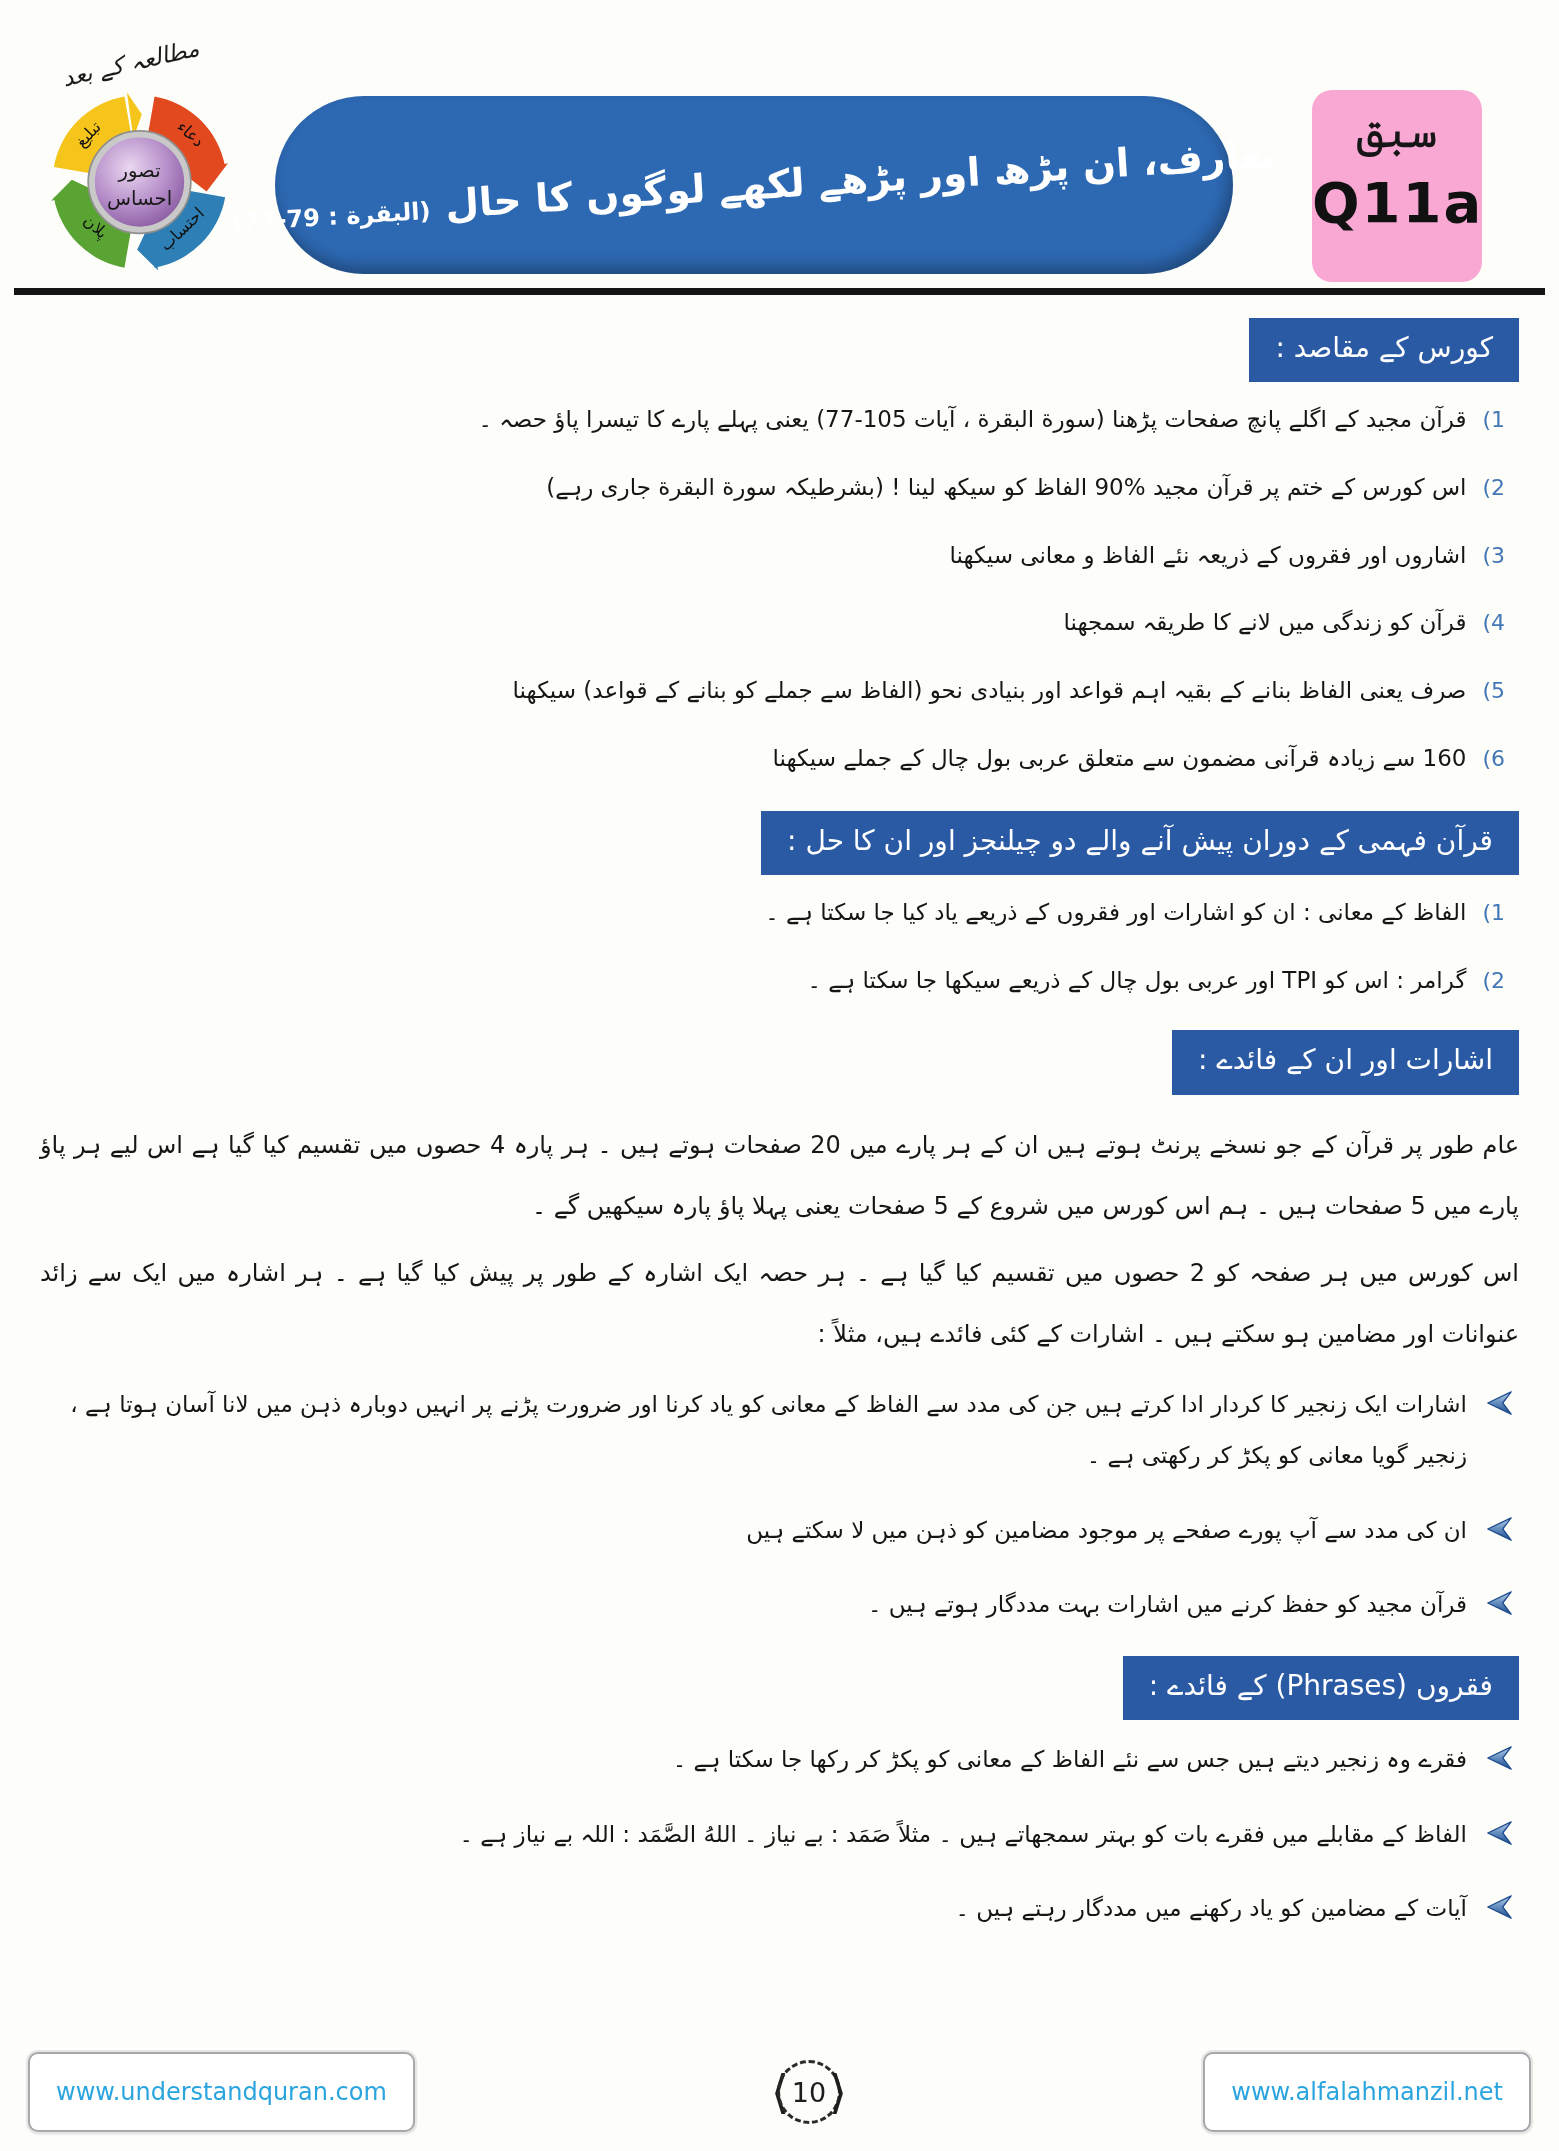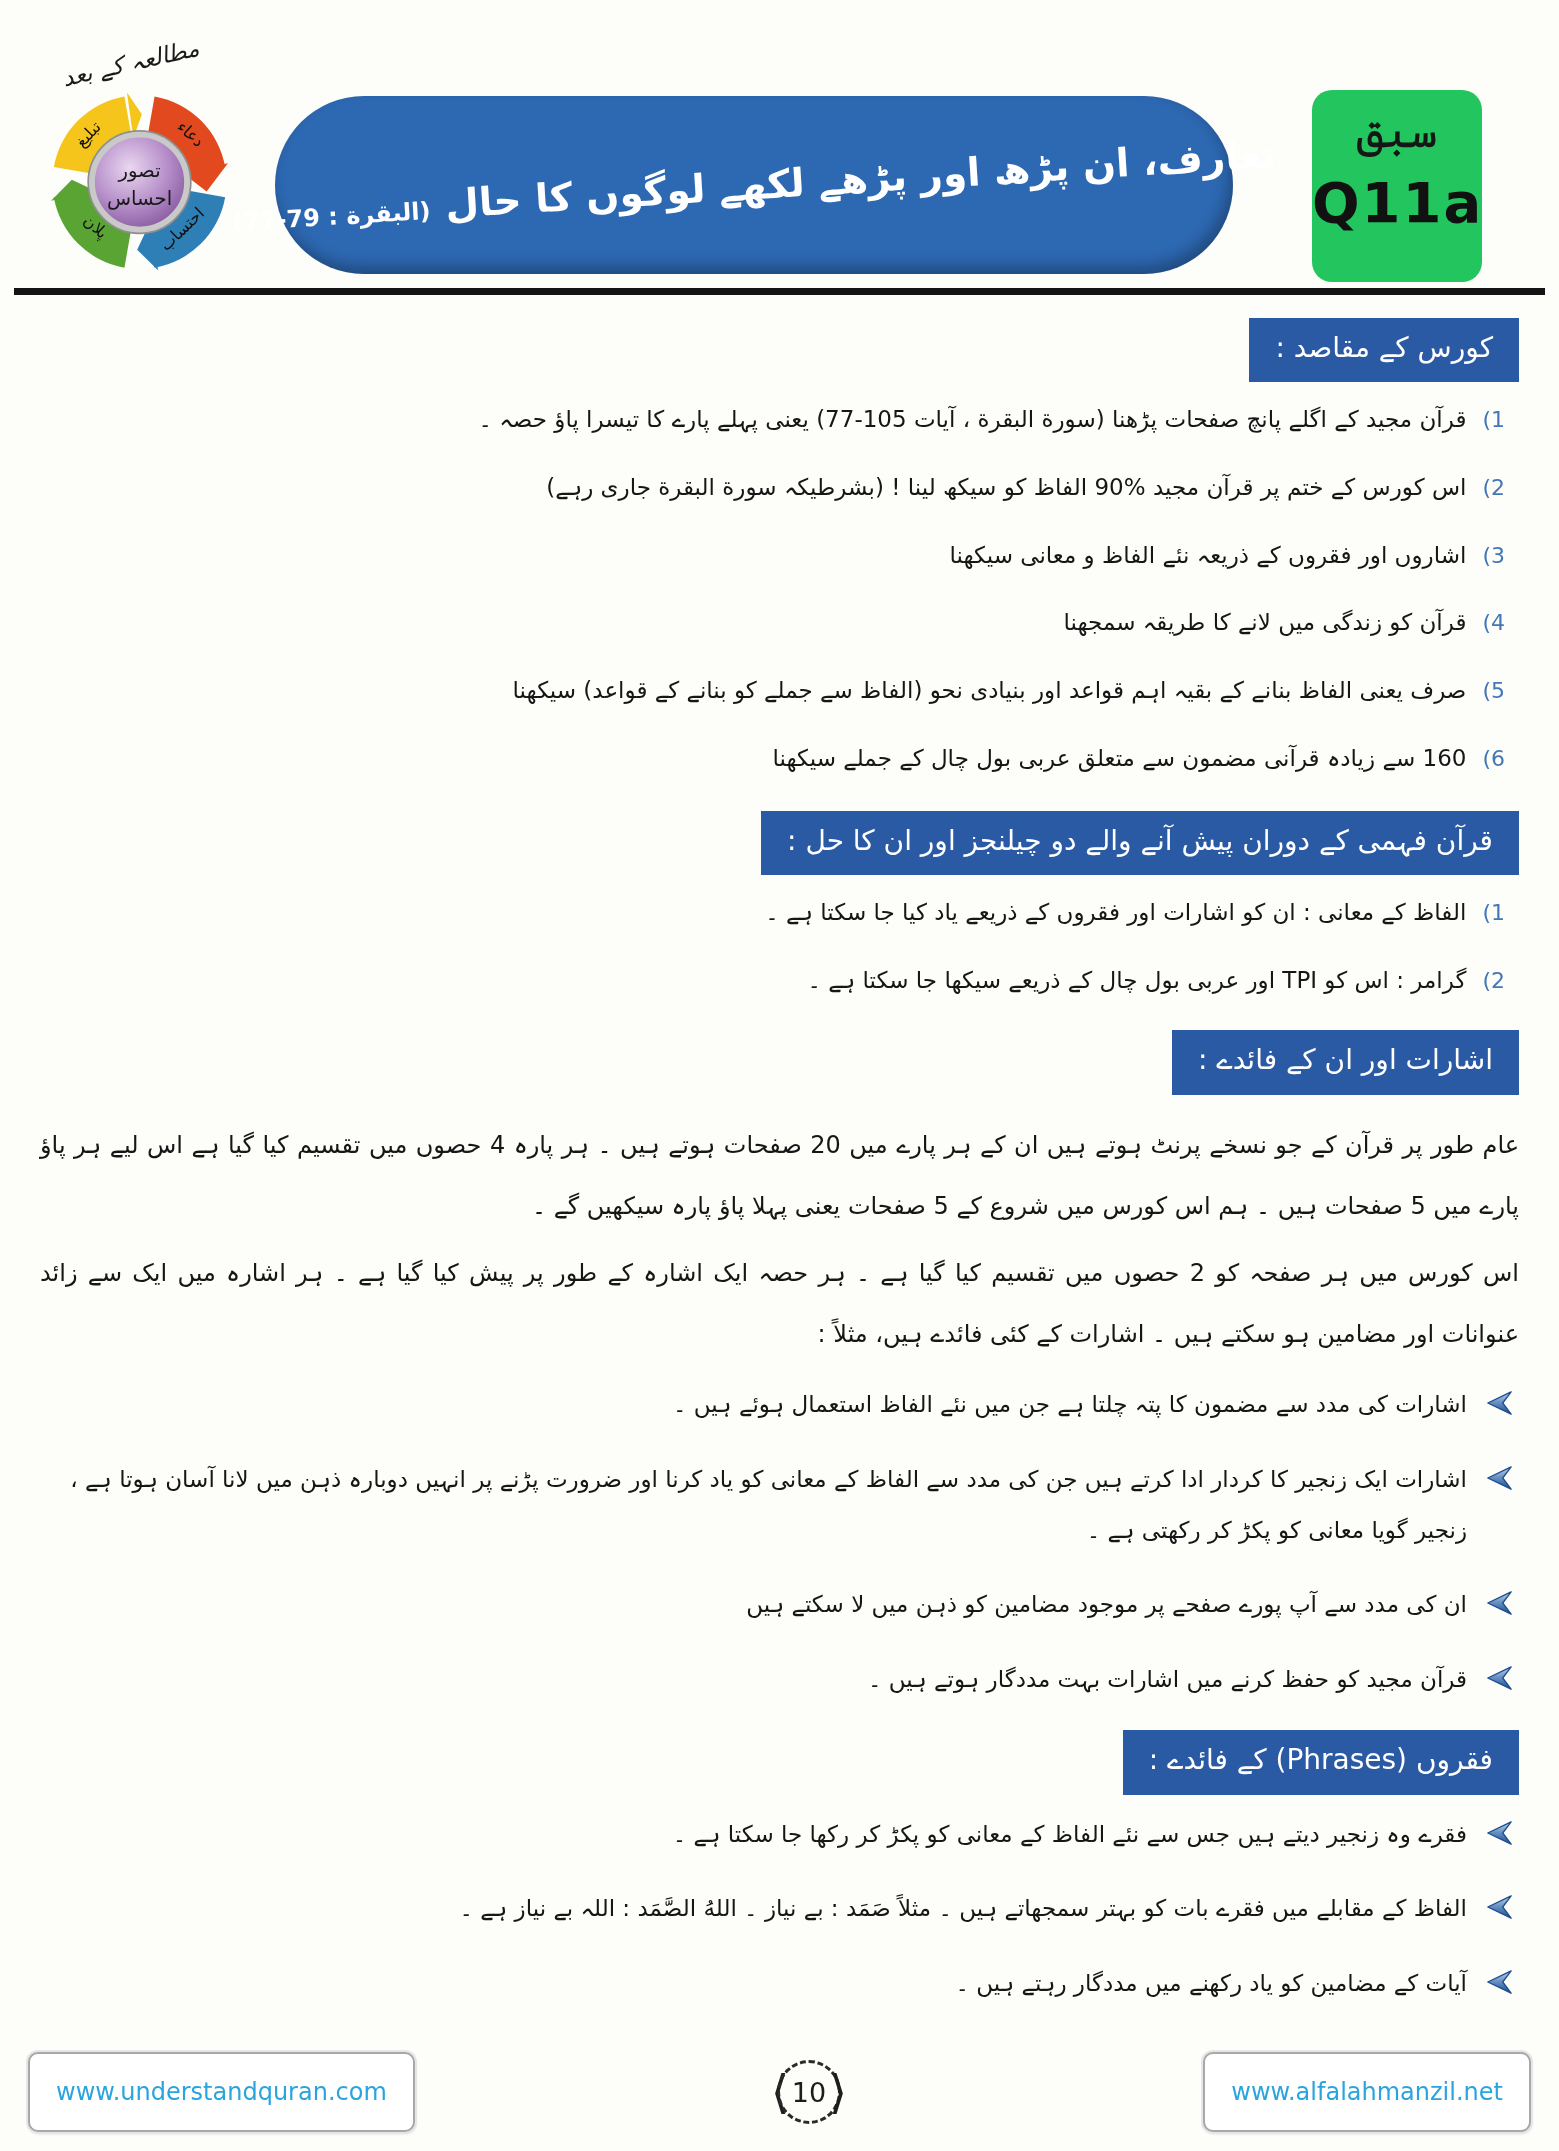--- a/index.html
+++ b/index.html
@@ -16,21 +16,21 @@
     position:absolute;left:275px;top:96px;width:958px;height:178px;
     background:#2d68b2;border-radius:95px;
     display:flex;align-items:center;justify-content:center;
     box-shadow:inset -4px -8px 14px rgba(0,0,0,.28);
   }
   .banner-inner{direction:rtl;transform:rotate(-3.5deg);text-align:center;color:#fff;white-space:nowrap;}
   .banner-title{font-size:39px;font-weight:bold;}
   .banner-ref{font-size:24px;font-weight:bold;margin-right:10px;}
   .badge{
     position:absolute;left:1312px;top:90px;width:170px;height:192px;
-    background:#22c55e;border-radius:20px;text-align:center;
+    background:#f9a8d4;border-radius:20px;text-align:center;
   }
   .badge-lesson{font-size:46px;margin-top:14px;font-family:"DejaVu Serif",serif;}
   .badge-code{font-size:56px;font-weight:bold;margin-top:12px;letter-spacing:2px;color:#111;}
   .rule{position:absolute;left:14px;right:14px;top:288px;height:7px;background:#141414;}
   
   .content{padding:0 40px;direction:rtl;}
   .sec-row{text-align:right;}
   .sec-header{
     display:inline-block;background:#2b5aa5;color:#fff;
     font-size:28px;font-weight:normal;padding:12px 26px 16px 26px;line-height:1.3;
@@ -182,28 +182,20 @@
     <div class="para">عام طور پر قرآن کے جو نسخے پرنٹ ہوتے ہیں ان کے ہر پارے میں 20 صفحات ہوتے ہیں ۔ ہر پارہ 4 حصوں میں تقسیم کیا گیا ہے اس لیے ہر پاؤ پارے میں 5 صفحات ہیں ۔ ہم اس کورس میں شروع کے 5 صفحات یعنی پہلا پاؤ پارہ سیکھیں گے ۔</div>
     <div class="para tight">اس کورس میں ہر صفحہ کو 2 حصوں میں تقسیم کیا گیا ہے ۔ ہر حصہ ایک اشارہ کے طور پر پیش کیا گیا ہے ۔ ہر اشارہ میں ایک سے زائد عنوانات اور مضامین ہو سکتے ہیں ۔ اشارات کے کئی فائدے ہیں، مثلاً :</div>
 
     <div class="bullets">
       <div class="bullet">
         <span class="bullet-icon">
           <svg width="28" height="28" viewBox="0 0 30 30">
               <path d="M28 3 L3 15 L28 27 L19 15 Z" fill="url(#bgrad)" stroke="#1d4c8f" stroke-width="1.4" stroke-linejoin="round"></path>
             </svg>
         </span>
-        <span class="bullet-text">اشارات کی مدد سے مضمون کا پتہ چلتا ہے جن میں نئے الفاظ استعمال ہوئے ہیں ۔</span>
-      </div>
-      <div class="bullet">
-        <span class="bullet-icon">
-          <svg width="28" height="28" viewBox="0 0 30 30">
-              <path d="M28 3 L3 15 L28 27 L19 15 Z" fill="url(#bgrad)" stroke="#1d4c8f" stroke-width="1.4" stroke-linejoin="round"></path>
-            </svg>
-        </span>
         <span class="bullet-text">اشارات ایک زنجیر کا کردار ادا کرتے ہیں جن کی مدد سے الفاظ کے معانی کو یاد کرنا اور ضرورت پڑنے پر انہیں دوبارہ ذہن میں لانا آسان ہوتا ہے ، زنجیر گویا معانی کو پکڑ کر رکھتی ہے ۔</span>
       </div>
       <div class="bullet">
         <span class="bullet-icon">
           <svg width="28" height="28" viewBox="0 0 30 30">
               <path d="M28 3 L3 15 L28 27 L19 15 Z" fill="url(#bgrad)" stroke="#1d4c8f" stroke-width="1.4" stroke-linejoin="round"></path>
             </svg>
         </span>
         <span class="bullet-text">ان کی مدد سے آپ پورے صفحے پر موجود مضامین کو ذہن میں لا سکتے ہیں</span>
       </div>

